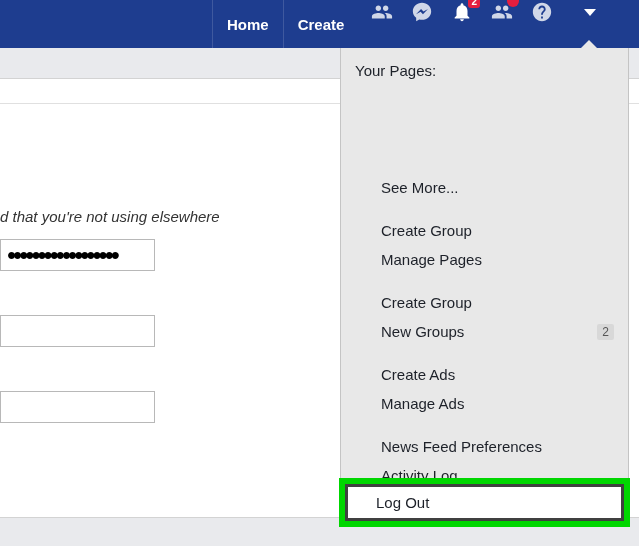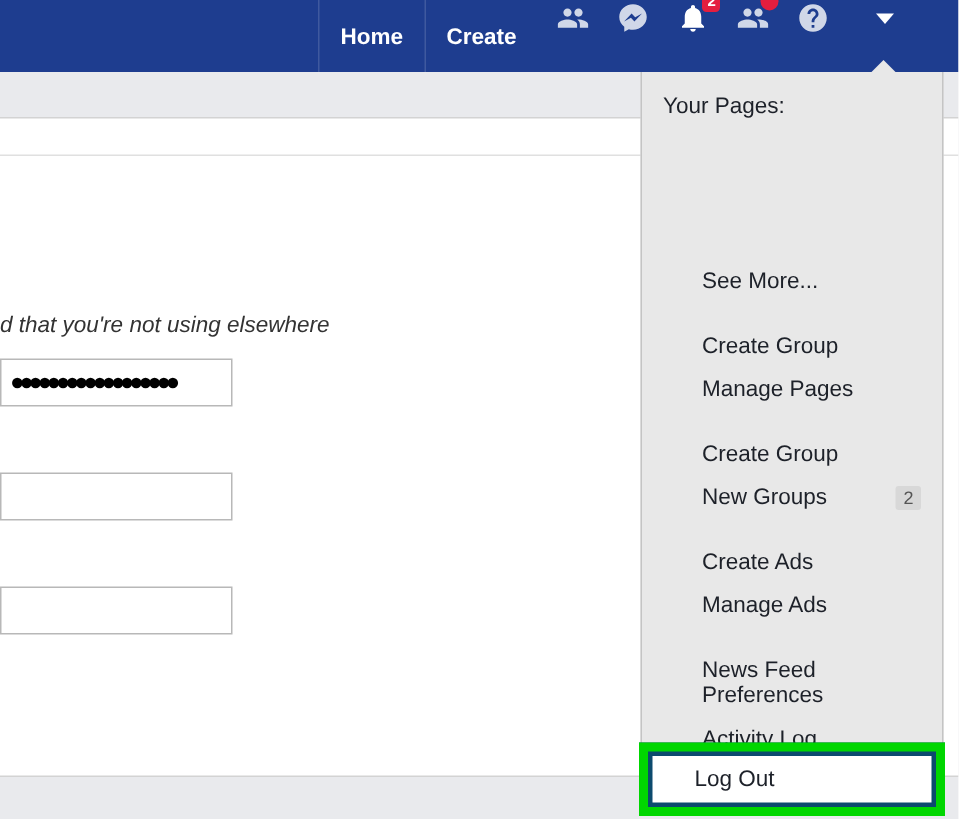--- a/index.html
+++ b/index.html
@@ -126,21 +126,21 @@
       width: 155px;
       height: 32px;
       border: 1px solid #b8b8b8;
       background: #fff;
       margin-top: 44px;
     }
     .dropdown {
       position: absolute;
       top: 48px;
       right: 10px;
-      width: 202px;
+      width: 289px;
       background: #e8e8e8;
       border: 1px solid #c4c4c4;
       border-top: none;
       z-index: 20;
       padding-bottom: 2px;
     }
     .dropdown::before {
       content: '';
       position: absolute;
       top: -8px;
@@ -178,21 +178,21 @@
       padding: 1px 5px;
       border-radius: 2px;
     }
     .logout-highlight {
       position: absolute;
       left: -2px;
       right: -2px;
       bottom: -6px;
       border: 6px solid #00d600;
       padding: 3px;
-      background: #0c4a6e;
+      background: #404040;
     }
     .logout-inner {
       background: #fff;
       padding: 7px 14px 7px 28px;
       font-size: 15px;
       color: #1d2129;
       cursor: pointer;
     }
     .form-area { padding-left: 0; }
     .divider-line {

